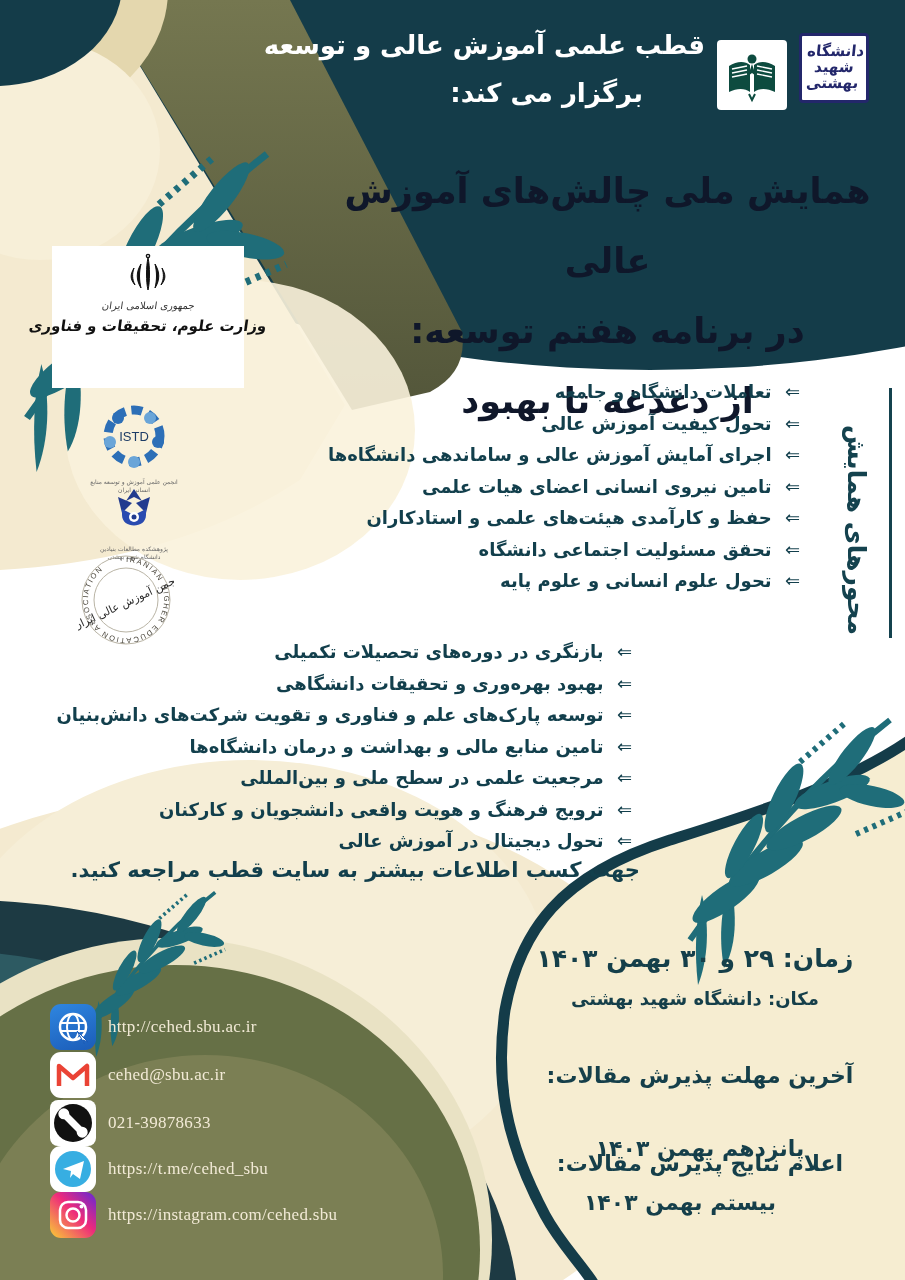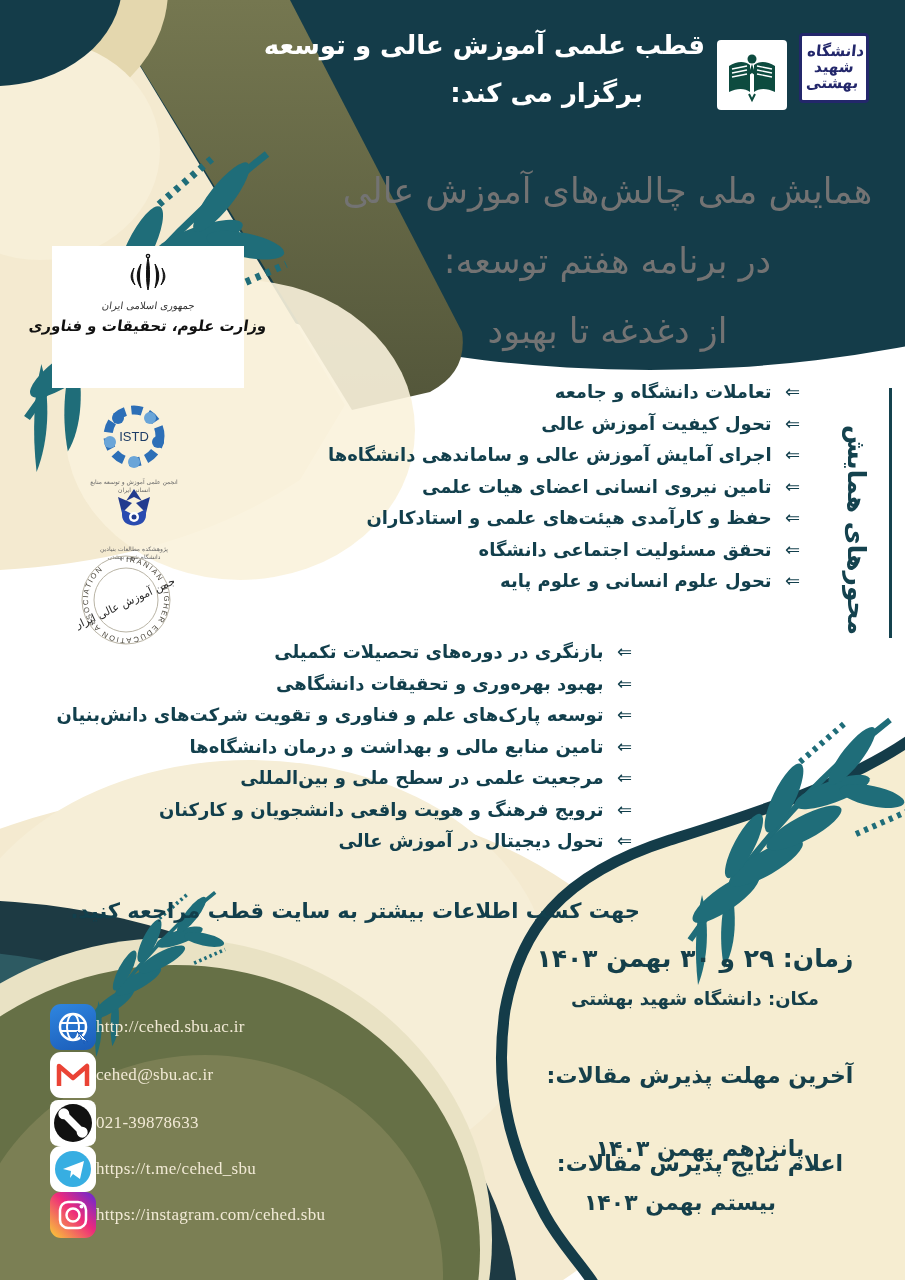--- a/index.html
+++ b/index.html
@@ -8,52 +8,52 @@
   .abs{position:absolute;}
   
   .hdr-line1{top:30px;right:200px;color:#fff;font-size:26px;font-weight:bold;direction:rtl;white-space:nowrap;}
   .hdr-line2{top:78px;right:262px;color:#fff;font-size:26px;font-weight:bold;direction:rtl;white-space:nowrap;}
   .logo-box{width:70px;height:70px;background:#fff;border-radius:4px;display:flex;align-items:center;justify-content:center;}
   .logo-book{top:40px;right:118px;}
   .logo-sbu{top:33px;right:36px;border:3px solid #23276b;box-sizing:border-box;}
   .sbu-cal{color:#23276b;font-weight:bold;font-size:15px;line-height:1.05;text-align:center;direction:rtl;
            transform:skewX(-6deg);}
   
-  .title{top:156px;left:320px;width:575px;text-align:center;color:#737373;font-weight:normal;
+  .title{top:156px;left:320px;width:575px;text-align:center;color:#0f172a;font-weight:bold;
          font-size:35px;line-height:70px;direction:rtl;}
   
   .vlabel{top:515px;left:746px;width:220px;height:30px;transform:rotate(90deg);
           color:#14424e;font-size:25px;font-weight:bold;text-align:center;direction:rtl;white-space:nowrap;}
   .vrule{left:889px;top:388px;width:3px;height:250px;background:#14424e;}
   .theme-list{direction:rtl;text-align:right;color:#123f4c;font-weight:bold;font-size:18px;}
   .theme-list .titem{height:31.5px;line-height:31.5px;white-space:nowrap;}
   .theme-list .arrow{margin-left:7px;font-weight:normal;}
   .tg1{top:376px;right:105px;}
   .tg2{top:636px;right:273px;}
-  .note{top:858px;right:265px;color:#123f4c;font-size:21px;font-weight:bold;direction:rtl;white-space:nowrap;margin-top:41px;}
+  .note{top:858px;right:265px;color:#123f4c;font-size:21px;font-weight:bold;direction:rtl;white-space:nowrap;}
   
   .ministry{top:246px;left:52px;width:192px;height:142px;background:#fff;display:flex;flex-direction:column;
             align-items:center;justify-content:flex-start;padding-top:6px;box-sizing:border-box;}
   .min-country{font-size:10px;color:#333;direction:rtl;margin-top:2px;transform:skewX(-8deg);}
   .min-name{font-size:15px;color:#111;font-weight:bold;direction:rtl;white-space:nowrap;margin-top:6px;
             transform:skewX(-8deg);}
   .istd{top:398px;left:86px;width:96px;text-align:center;}
   .istd-cap,.inst-cap{font-size:6px;color:#666;direction:rtl;line-height:1.4;}
   .inst{top:487px;left:96px;width:76px;text-align:center;}
   .assoc{top:552px;left:76px;width:100px;text-align:center;}
   
   .card-text{color:#153f4a;font-weight:bold;direction:rtl;text-align:center;white-space:nowrap;}
   .ev-time{top:944px;left:495px;width:400px;font-size:25px;}
   .ev-place{top:988px;left:495px;width:400px;font-size:18px;}
   .ev-dl-label{top:1063px;left:495px;width:410px;font-size:22px;}
   .ev-dl-val{top:1102px;left:495px;width:410px;font-size:22px;margin-top:34px;}
   .ev-res-label{top:1151px;left:495px;width:410px;font-size:22px;}
   .ev-res-val{top:1190px;left:475px;width:410px;font-size:22px;}
   
-  .contact-row{left:50px;display:flex;align-items:center;gap:0;}
+  .contact-row{left:50px;display:flex;align-items:center;gap:12px;}
   .cicon{width:46px;height:46px;border-radius:11px;display:flex;align-items:center;justify-content:center;flex:none;}
   .ctext{color:#f2ead6;font-family:"Liberation Serif",serif;font-size:17px;letter-spacing:.3px;}
   .ic-web{background:linear-gradient(160deg,#2f86e0,#1b5cb8);}
   .ic-mail{background:#fff;}
   .ic-phone{background:#fff;border-radius:8px;}
   .ic-tg{background:#fff;}
   .ic-ig{background:linear-gradient(45deg,#f9ce34 0%,#ee2a7b 55%,#6228d7 100%);}
 </style>
 </head>
 <body>

